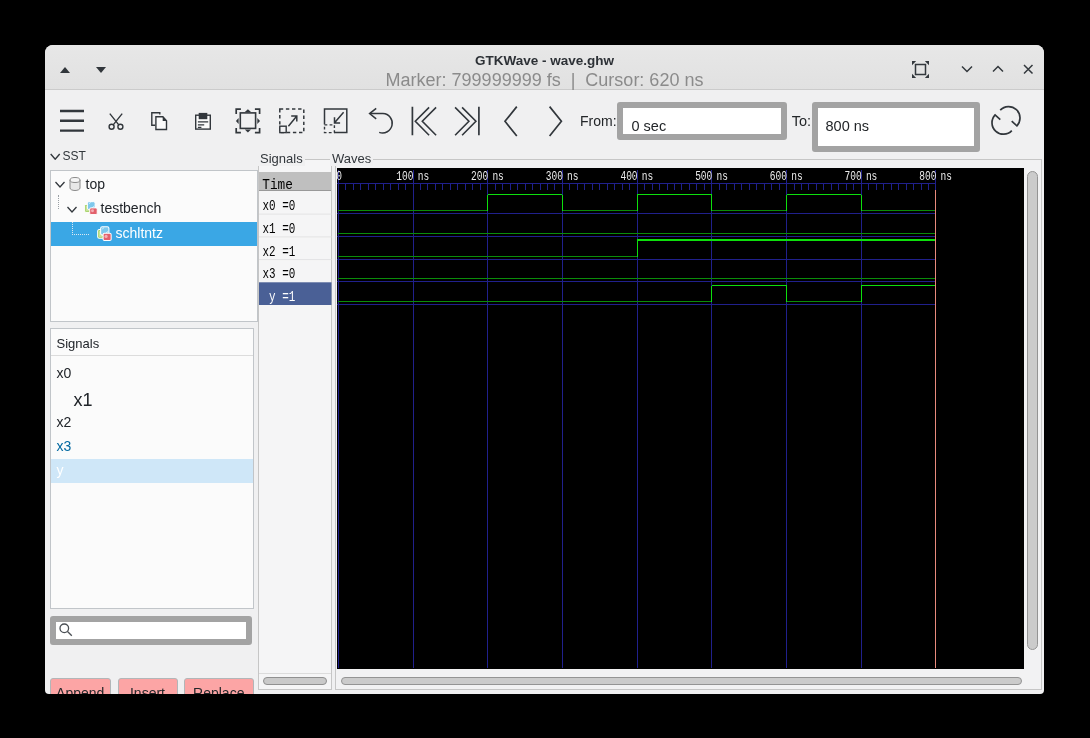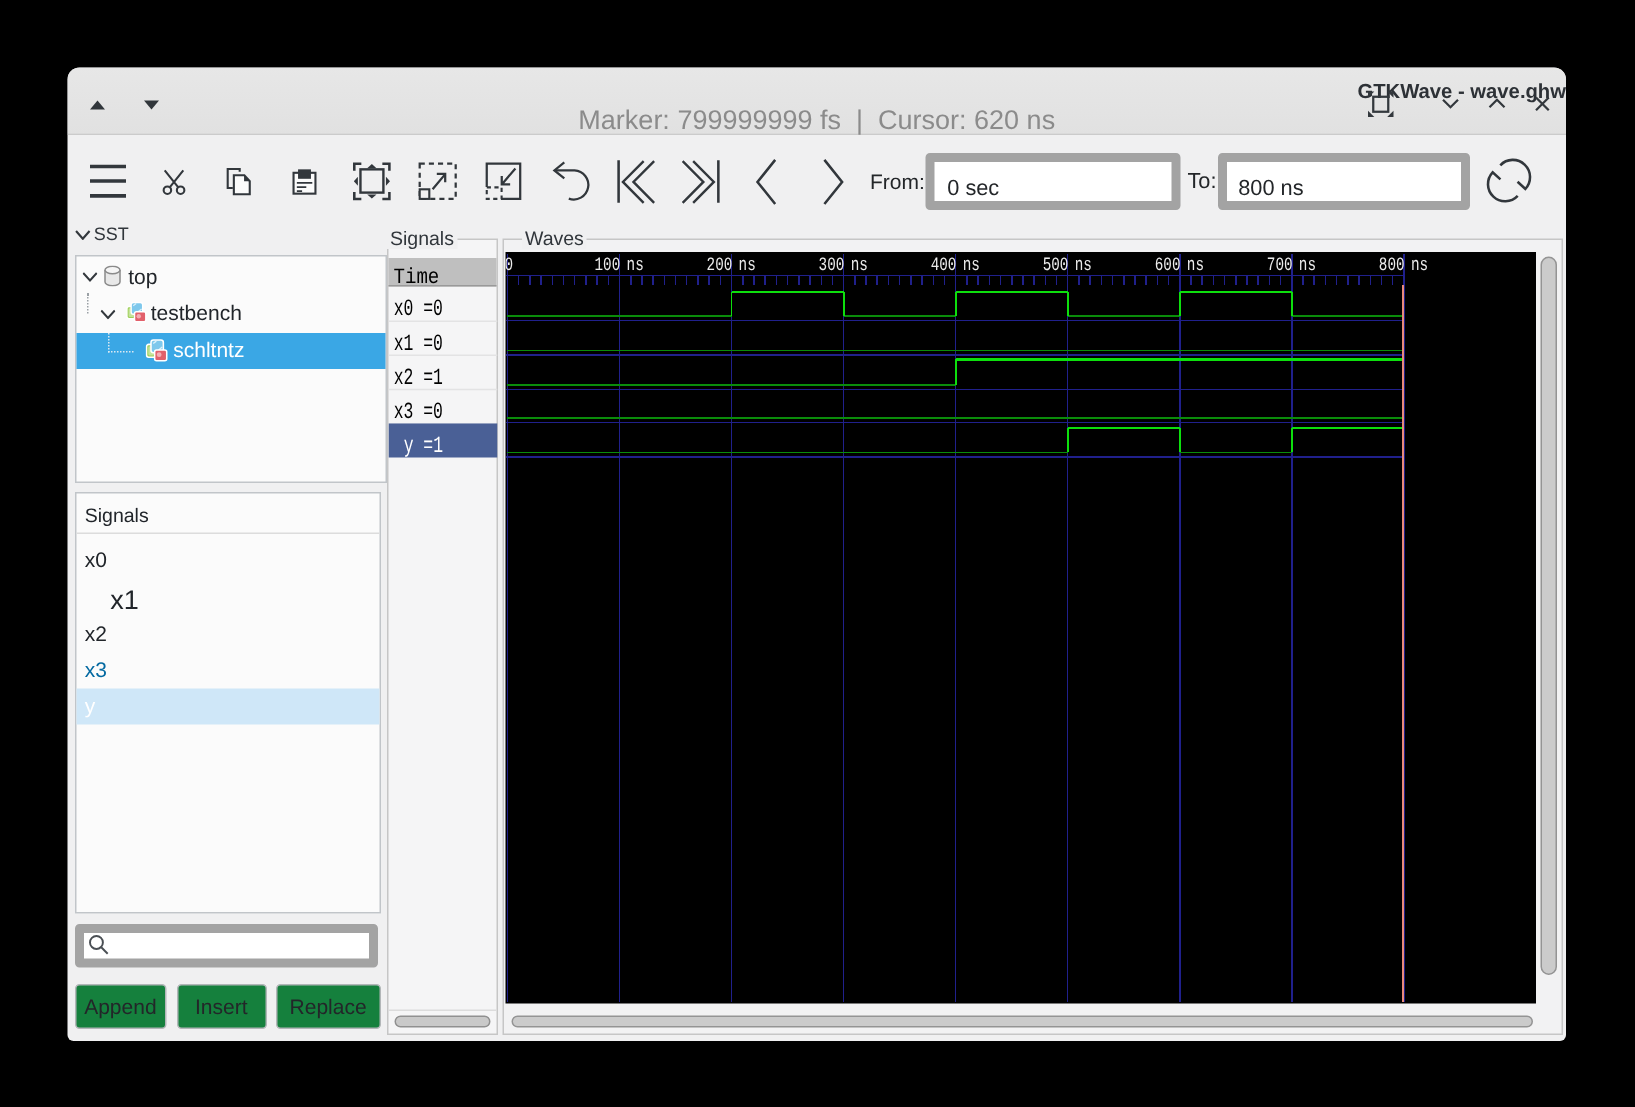--- a/index.html
+++ b/index.html
@@ -1,26 +1,26 @@
 <!DOCTYPE html>
 <html><head><meta charset="utf-8"><style>
 * { margin:0; padding:0; box-sizing:border-box; }
 html,body { width:1090px; height:738px; background:#000; font-family:"Liberation Sans", sans-serif; }
 .win { position:absolute; left:45px; top:45px; width:999px; height:649px; background:#f0f0f1;
   border-radius:8px 8px 4px 4px; overflow:hidden; }
 .abs { position:absolute; }
 .titlebar { position:absolute; left:0; top:0; width:100%; height:45px;
   background:linear-gradient(#e7e7e7,#e1e1e1); border-bottom:1px solid #cbcbcb; }
-.title { position:absolute; left:0; right:0; top:7.5px; text-align:right; font-size:13.5px; font-weight:bold; color:#2d3136; }
+.title { position:absolute; left:0; right:0; top:7.5px; text-align:center; font-size:13.5px; font-weight:bold; color:#2d3136; }
 .subtitle { position:absolute; left:0; right:0; top:25px; text-align:center; font-size:18px; color:#8b8b8b; }
 .tri-up { position:absolute; width:0; height:0; border-left:5.5px solid transparent; border-right:5.5px solid transparent; border-bottom:6px solid #31363b; }
 .tri-dn { position:absolute; width:0; height:0; border-left:5.5px solid transparent; border-right:5.5px solid transparent; border-top:6px solid #31363b; }
 .panel { position:absolute; background:#fbfbfb; border:1px solid #c1c5c9; }
 .inp { position:absolute; background:#fff; border:6px solid #a3a3a3; border-radius:3px; font-size:14.5px; color:#232629; }
-.btn { position:absolute; background:#15803d; border:1px solid #b2b6b8; border-radius:3px; font-size:14px; color:#232629; text-align:center; line-height:28px; height:30px; }
+.btn { position:absolute; background:#fca5a5; border:1px solid #b2b6b8; border-radius:3px; font-size:14px; color:#232629; text-align:center; line-height:28px; height:30px;margin-top:22px; }
 .frlabel { position:absolute; font-size:13px; color:#31363b; background:#f0f0f1; padding:0 2px; z-index:3; }
 .mono { font-family:"Liberation Mono", monospace; }
 .treetext { font-size:14px; color:#21252a; position:absolute; }
 svg.ic { position:absolute; stroke:#33383d; fill:none; stroke-width:1.6; }
 </style></head><body>
 <div class="win">
 
   <div class="titlebar"></div>
   <div class="tri-up" style="left:15px;top:21.5px"></div>
   <div class="tri-dn" style="left:51px;top:21.5px"></div>
@@ -82,21 +82,21 @@
       <path d="M417.1,17.4 L430.9,31.3 L417.1,45.2" stroke="#32373c" stroke-width="1.6" fill="none"></path>
       <path d="M410.1,17.4 L423.9,31.3 L410.1,45.2" stroke="#32373c" stroke-width="1.6" fill="none"></path>
       <path d="M471.8,16.6 L460,31.3 L471.8,46" stroke="#32373c" stroke-width="1.7" fill="none"></path>
       <path d="M504.6,16.6 L516.4,31.3 L504.6,46" stroke="#32373c" stroke-width="1.7" fill="none"></path>
       <path d="M955.2,20.2 A11.4,11.4 0 0 1 971.9,35.9 L966.7,31.2" stroke="#32373c" stroke-width="1.7" fill="none"></path>
       <path d="M966.8,40.6 A11.4,11.4 0 0 1 950.1,24.9 L955.3,29.6" stroke="#32373c" stroke-width="1.7" fill="none"></path>
     </svg>
   <div class="abs" style="left:535px;top:68px;width:35px;text-align:right;font-size:14px;color:#232629">From:</div>
   <div class="inp" style="left:572px;top:57px;width:170px;height:38px;line-height:36px;padding-left:8.5px">0 sec</div>
   <div class="abs" style="left:744px;top:68px;width:22px;text-align:right;font-size:14.5px;color:#232629">To:</div>
-  <div class="inp" style="left:767px;top:57px;width:168px;height:38px;line-height:36px;padding-left:7.5px">800 ns</div>
+  <div class="inp" style="left:767px;top:57px;width:168px;height:50px;line-height:36px;padding-left:7.5px">800 ns</div>
 
   <svg class="ic" style="left:5.2px;top:107.5px" width="10.5" height="7.5" viewBox="0 0 10.5 7.5">
       <path d="M0.7 1l4.5 5.2 4.5-5.2" stroke-width="1.4"></path>
     </svg>
   <div class="abs" style="left:17.5px;top:104px;font-size:12px;color:#31363b">SST</div>
   <div class="panel" style="left:4.5px;top:124.5px;width:208px;height:152px">
 
     <svg class="ic" style="left:4px;top:10px" width="10" height="7" viewBox="0 0 10 7">
         <path d="M0.5 1l4.5 5 4.5-5" stroke-width="1.3"></path>
       </svg>
@@ -171,21 +171,21 @@
       <text transform="translate(3.5 119.4) scale(0.705 1)" fill="#000" font-size="15.5px">x3 =0</text>
       <text transform="translate(10.1 142.1) scale(0.705 1)" fill="#fff" font-size="15.5px">y =1</text>
       <line x1="0" y1="55.1" x2="72.5" y2="55.1" stroke="#e3e3e4" stroke-width="1"></line>
       <line x1="0" y1="77.9" x2="72.5" y2="77.9" stroke="#e3e3e4" stroke-width="1"></line>
       <line x1="0" y1="100.6" x2="72.5" y2="100.6" stroke="#e3e3e4" stroke-width="1"></line>
     </svg>
   <div class="abs" style="left:213.5px;top:627.5px;width:72px;height:1px;background:#dcdcdc"></div>
   <div class="abs" style="left:218px;top:632px;width:64px;height:8px;background:#c9c9c9;border:1px solid #909090;border-radius:4.5px"></div>
 
   <div class="abs" style="left:289.5px;top:113.5px;width:707px;height:531.5px;border:1px solid #c6c6c6;background:#f2f2f3"></div>
-  <div class="frlabel" style="left:303px;top:105.5px">Waves</div>
+  <div class="frlabel" style="left:285px;top:105.5px">Waves</div>
   <div class="abs" style="left:291.5px;top:123px;width:687px;height:501px;background:#000"></div>
   <svg style="position:absolute;left:291.5px;top:123.0px" width="687" height="501" viewBox="0 0 687 501" shape-rendering="crispEdges">
       <line x1="1.3" y1="1.5" x2="1.3" y2="500.0" stroke="#20208c" stroke-width="1"></line>
       <line x1="76.0" y1="1.5" x2="76.0" y2="500.0" stroke="#20208c" stroke-width="1"></line>
       <line x1="150.7" y1="1.5" x2="150.7" y2="500.0" stroke="#20208c" stroke-width="1"></line>
       <line x1="225.4" y1="1.5" x2="225.4" y2="500.0" stroke="#20208c" stroke-width="1"></line>
       <line x1="300.1" y1="1.5" x2="300.1" y2="500.0" stroke="#20208c" stroke-width="1"></line>
       <line x1="374.8" y1="1.5" x2="374.8" y2="500.0" stroke="#20208c" stroke-width="1"></line>
       <line x1="449.5" y1="1.5" x2="449.5" y2="500.0" stroke="#20208c" stroke-width="1"></line>
       <line x1="524.2" y1="1.5" x2="524.2" y2="500.0" stroke="#20208c" stroke-width="1"></line>

